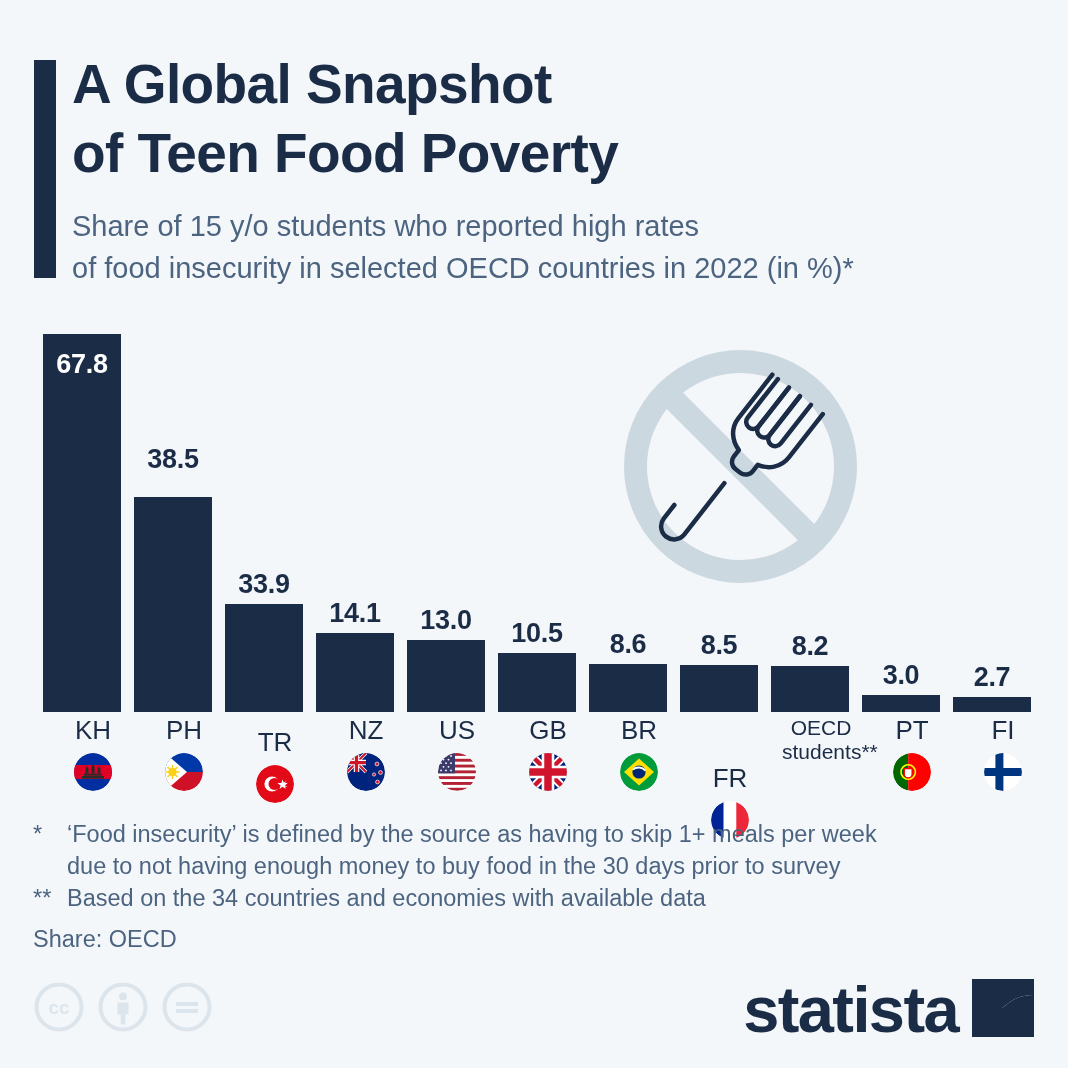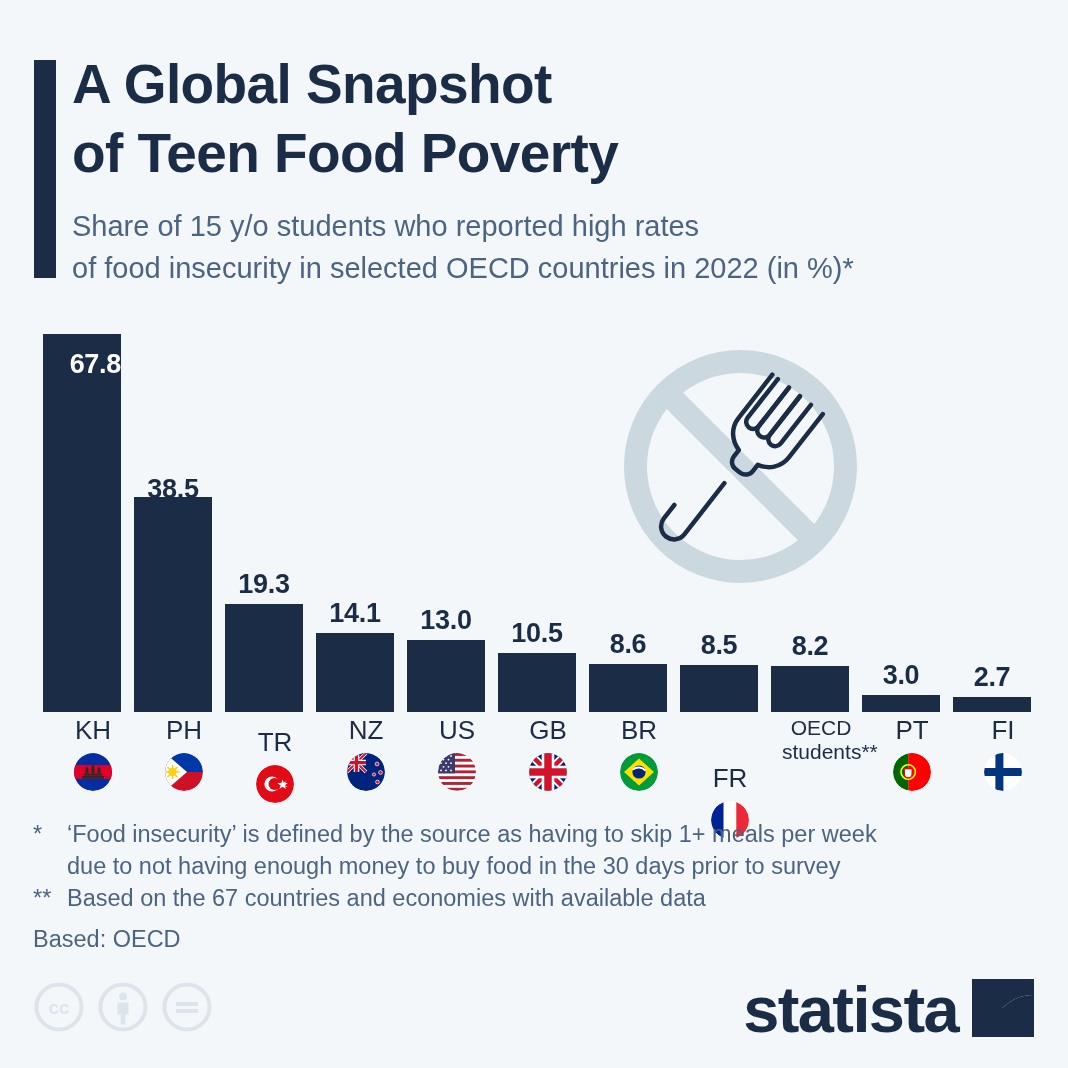--- a/index.html
+++ b/index.html
@@ -93,21 +93,20 @@
     left: 0;
     width: 78px;
     text-align: center;
     font-size: 27px;
     font-weight: bold;
     color: #1b2c47;
     letter-spacing: -0.3px;
   }
   .bar-value.inside {
     color: #ffffff;
-    text-align: right;
   }
 
   .axis-labels {
     position: absolute;
     left: 54px;
     top: 398px;
     width: 990px;
     height: 95px;
   }
   .axis-item {
@@ -236,25 +235,25 @@
   </div>
 
   <div class="chart">
     <div class="plot" id="plot">
         <div class="bar-col" style="left: 0px;">
           <div class="bar" style="height: 378px;"></div>
           <div class="bar-value inside" style="bottom: 332px;">67.8</div>
         </div>
         <div class="bar-col" style="left: 91px;">
           <div class="bar" style="height: 214.646px;"></div>
-          <div class="bar-value" style="bottom: 207px;">38.5</div>
+          <div class="bar-value" style="bottom: 237px;">38.5</div>
         </div>
         <div class="bar-col" style="left: 182px;">
           <div class="bar" style="height: 107.602px;"></div>
-          <div class="bar-value" style="bottom: 111.602px;">19.3</div>
+          <div class="bar-value" style="bottom: 111.602px;">33.9</div>
         </div>
         <div class="bar-col" style="left: 273px;">
           <div class="bar" style="height: 78.6106px;"></div>
           <div class="bar-value" style="bottom: 82.6106px;">14.1</div>
         </div>
         <div class="bar-col" style="left: 364px;">
           <div class="bar" style="height: 72.4779px;"></div>
           <div class="bar-value" style="bottom: 76.4779px;">13.0</div>
         </div>
         <div class="bar-col" style="left: 455px;">
@@ -490,23 +489,23 @@
   </div>
 
   <div class="footnotes">
     <div class="fn-row">
       <span class="fn-mark">*</span>
       <span class="fn-text">‘Food insecurity’ is defined by the source as having to skip 1+ meals per week
 due to not having enough money to buy food in the 30 days prior to survey</span>
     </div>
     <div class="fn-row">
       <span class="fn-mark">**</span>
-      <span class="fn-text">Based on the 67 countries and economies with available data</span>
+      <span class="fn-text">Based on the 34 countries and economies with available data</span>
     </div>
-    <div class="source">Based: OECD</div>
+    <div class="source">Share: OECD</div>
   </div>
 
   <div class="footer-bar">
     <div class="cc-icons">
       <span>
         <svg width="52" height="52" viewBox="0 0 52 52" aria-hidden="true">
           <circle cx="26" cy="26" r="22.5" fill="none" stroke="#dde5ec" stroke-width="4"></circle>
           <text x="26" y="33" text-anchor="middle" font-family="Liberation Sans, sans-serif" font-size="19" font-weight="bold" fill="#dde5ec">cc</text>
         </svg>
       </span>

